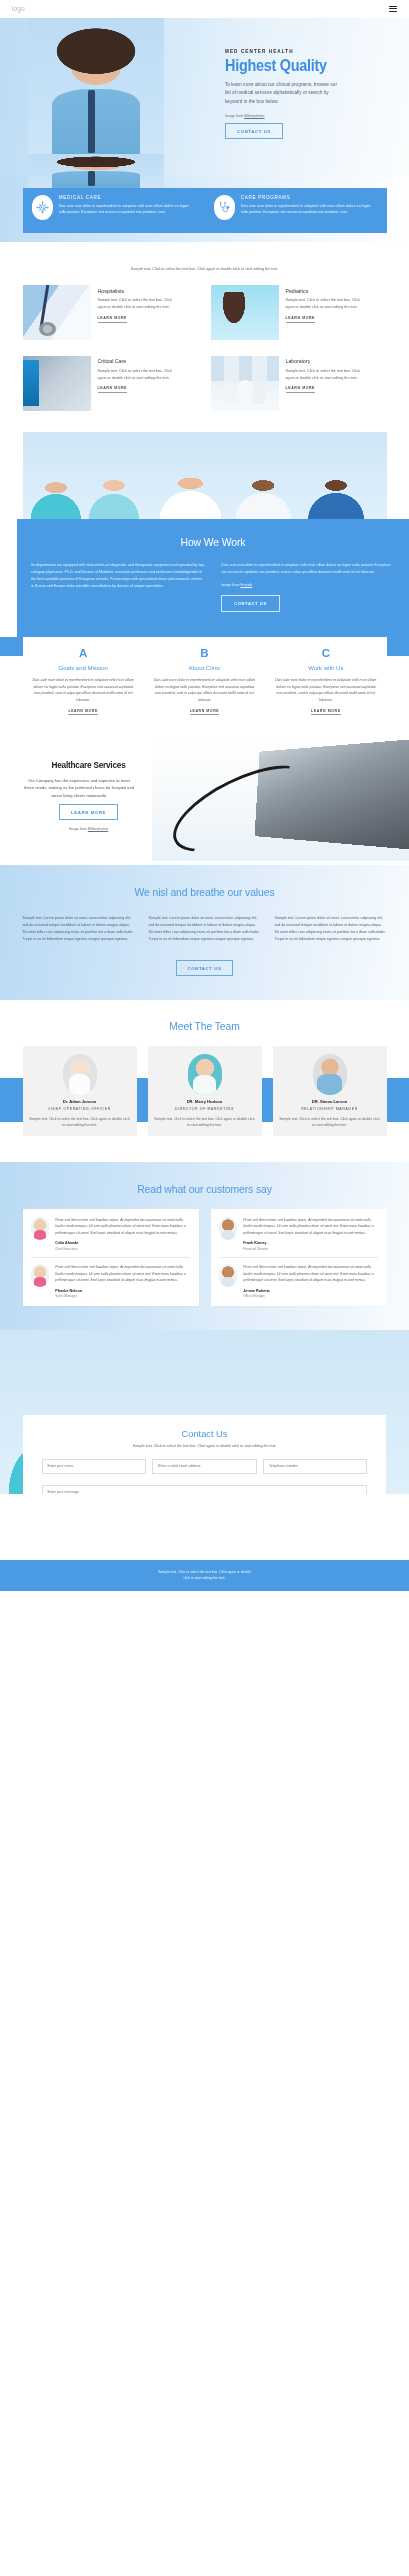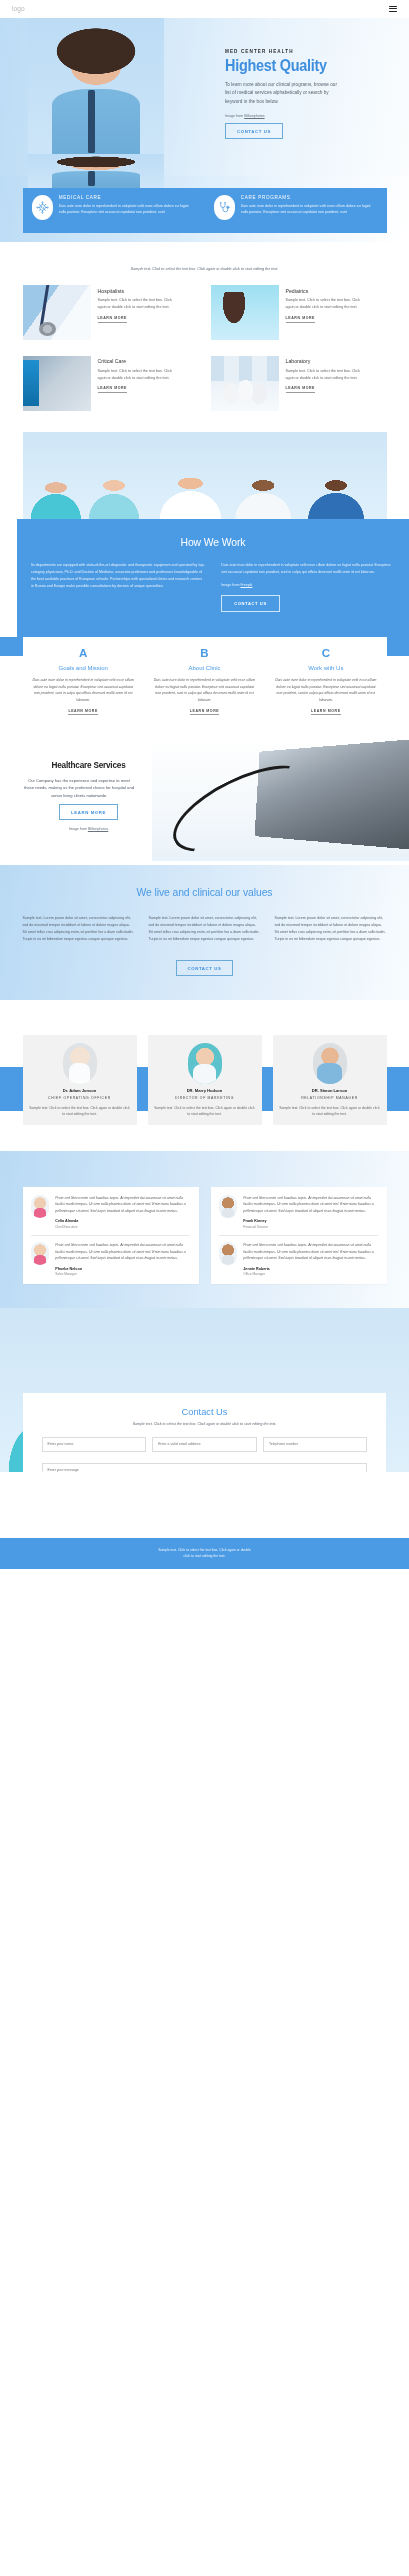--- a/index.html
+++ b/index.html
@@ -405,34 +405,35 @@
       <div class="hcs-h">Healthcare Services</div>
       <div class="hcs-p">Our Company has the experience and expertise to meet these needs, making us the preferred choice for hospital and senior living clients nationwide.</div>
       <a class="btn-outline">LEARN MORE</a>
       <div class="imgfrom">
         <span>Image from </span><u>Billionphotos</u>
       </div>
     </div>
   </div>
 
   <div class="values">
-    <div class="sec-title">We live and clinical our values</div>
+    <div class="sec-title">We nisl and breathe our values</div>
     <div class="container">
       <div class="val-cols">
         <p>Sample text. Lorem ipsum dolor sit amet, consectetur adipiscing elit, sed do eiusmod tempor incididunt ut labore et dolore magna aliqua. Sit amet tellus cras adipiscing enim, sit porttitor leo a diam sollicitudin. Turpis in eu mi bibendum neque egestas congue quisque egestas.</p>
         <p>Sample text. Lorem ipsum dolor sit amet, consectetur adipiscing elit, sed do eiusmod tempor incididunt ut labore et dolore magna aliqua. Sit amet tellus cras adipiscing enim, sit porttitor leo a diam sollicitudin. Turpis in eu mi bibendum neque egestas congue quisque egestas.</p>
         <p>Sample text. Lorem ipsum dolor sit amet, consectetur adipiscing elit, sed do eiusmod tempor incididunt ut labore et dolore magna aliqua. Sit amet tellus cras adipiscing enim, sit porttitor leo a diam sollicitudin. Turpis in eu mi bibendum neque egestas congue quisque egestas.</p>
       </div>
       <div class="center" style="margin-top:12px;">
         <a class="btn-outline">CONTACT US</a>
       </div>
     </div>
   </div>
 
   <div class="team">
+    <div class="sec-title">Meet The Team</div>
     <div class="team-strip">
       <div class="team-blue"></div>
       <div class="team-row">
 
         <div class="tm">
           <div class="tm-av">
               <div class="ph av1"></div>
             </div>
           <div class="tm-name">Dr. Adam Jonson</div>
           <div class="tm-role">CHIEF OPERATING OFFICER</div>
@@ -455,20 +456,21 @@
           <div class="tm-name">DR. Simon Larson</div>
           <div class="tm-role">RELATIONSHIP MANAGER</div>
           <div class="tm-p">Sample text. Click to select the text box. Click again or double click to start editing the text.</div>
         </div>
 
       </div>
     </div>
   </div>
 
   <div class="testi">
+    <div class="sec-title">Read what our customers say</div>
     <div class="container">
       <div class="testi-grid">
 
         <div class="tcard">
           <div class="tq">
             <div class="tq-av">
                 <div class="ph fem"></div>
               </div>
             <div>
               <div class="tq-p">Proin sed libero enim sed faucibus turpis. At imperdiet dui accumsan sit amet nulla facilisi morbi tempus. Ut sem nulla pharetra diam sit amet nisl. Enim nunc faucibus a pellentesque sit amet. Sed turpis tincidunt id aliquet risus feugiat in ante metus.</div>

